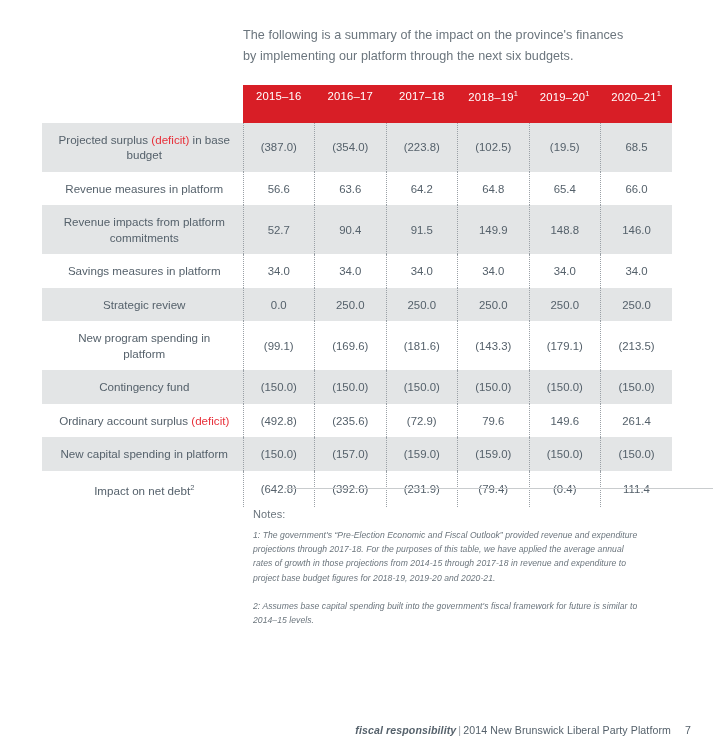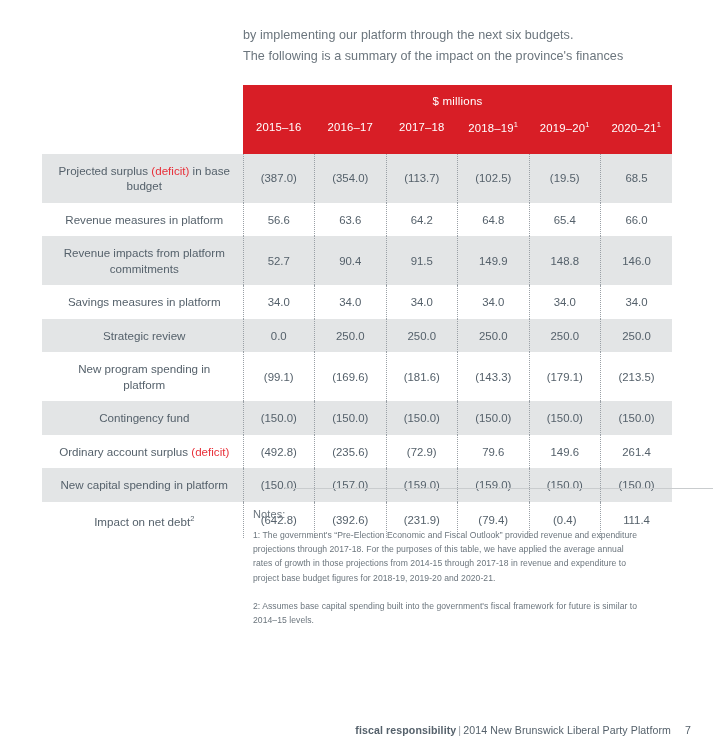--- a/index.html
+++ b/index.html
@@ -110,81 +110,78 @@
     width: 392px;
   }
   .notes-title {
     font-size: 11px;
     color: #6b757d;
     margin-bottom: 8px;
     letter-spacing: 0.1px;
   }
   .note {
     font-size: 8.6px;
+    font-style: italic;
     color: #6b757d;
     line-height: 14.2px;
     letter-spacing: 0.05px;
     margin-bottom: 14px;
   }
 
   
   .footer {
     position: absolute;
     left: 0;
     top: 724px;
     width: 691px;
     text-align: right;
     font-size: 10.6px;
     color: #55616b;
     letter-spacing: 0.1px;
   }
-  .footer b { font-weight: bold; }
+  .footer b { font-weight: bold; font-style: italic; }
   .footer .sep { color: #9aa0a6; padding: 0 2px; }
   .footer .pg { display: inline-block; padding-left: 14px; }
 </style>
 </head>
 <body>
 
 <div class="intro">
+  <div>The following is a summary of the impact on the province's finances</div>
   <div>by implementing our platform through the next six budgets.</div>
-  <div>The following is a summary of the impact on the province's finances</div>
 </div>
 
 <div class="table-wrap">
   <table class="fin">
     <colgroup>
       <col class="lbl">
         <col class="yr">
         <col class="yr">
         <col class="yr">
         <col class="yr">
         <col class="yr">
         <col class="yr">
     </colgroup>
     <thead>
-      <tr>
-        <th class="hdr-spacer"></th>
-        <th class="hdr-title" colspan="6">$ millions</th>
-      </tr>
       <tr>
           <th class="hdr-spacer"></th>
           <th class="hdr-year">2015–16</th>
           <th class="hdr-year">2016–17</th>
           <th class="hdr-year">2017–18</th>
           <th class="hdr-year">2018–19<sup>1</sup></th>
           <th class="hdr-year">2019–20<sup>1</sup></th>
           <th class="hdr-year">2020–21<sup>1</sup></th>
         </tr>
     </thead>
     <tbody>
         <tr class="shade">
           <td class="label">Projected surplus <span class="deficit">(deficit)</span> in base budget</td>
           <td class="num neg">(387.0)</td>
           <td class="num neg">(354.0)</td>
-          <td class="num neg">(113.7)</td>
+          <td class="num neg">(223.8)</td>
           <td class="num neg">(102.5)</td>
           <td class="num neg">(19.5)</td>
           <td class="num">68.5</td>
         </tr>
         <tr>
           <td class="label">Revenue measures in platform</td>
           <td class="num">56.6</td>
           <td class="num">63.6</td>
           <td class="num">64.2</td>
           <td class="num">64.8</td>

